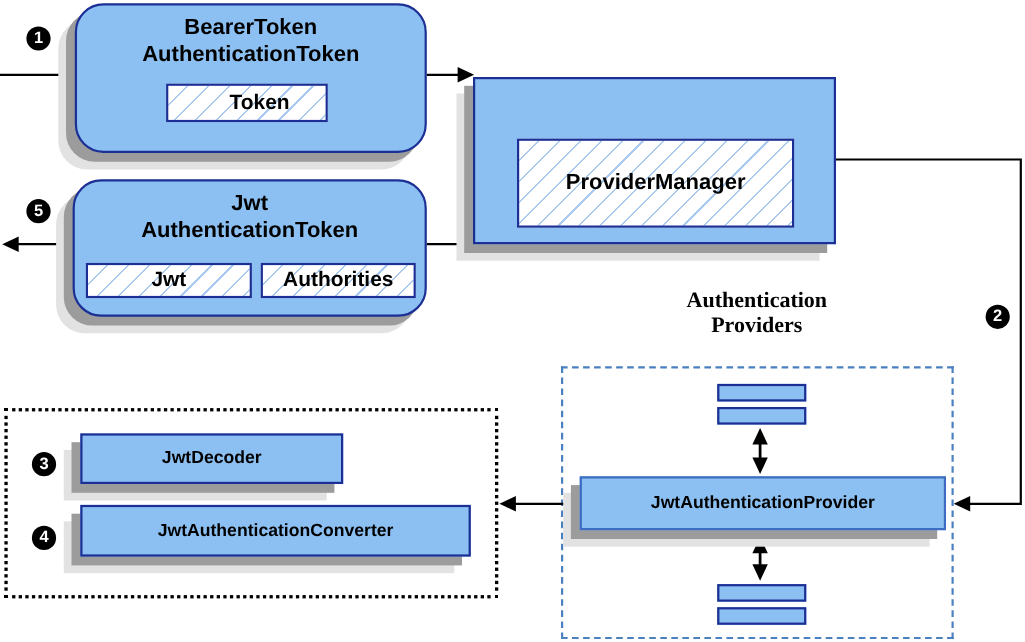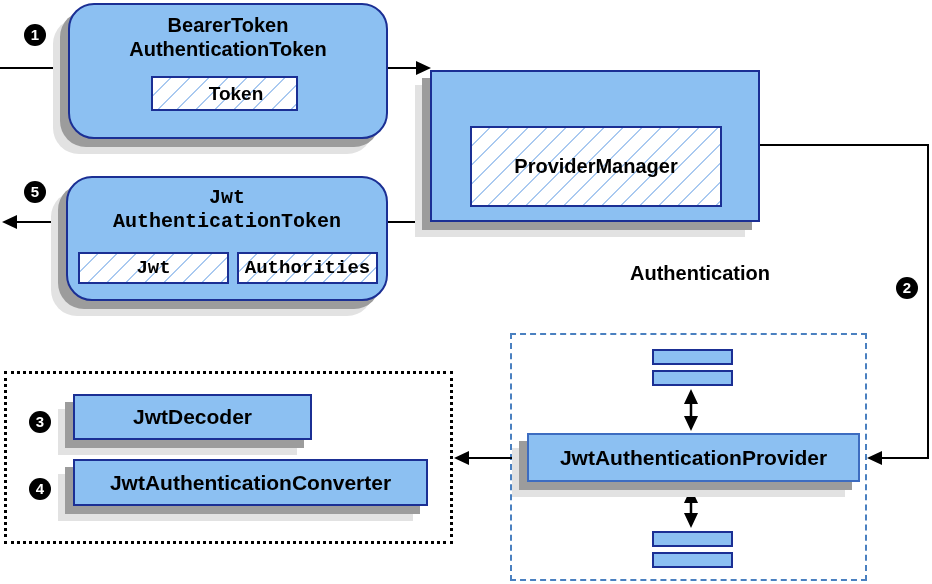--- a/index.html
+++ b/index.html
@@ -43,21 +43,21 @@
     background:#8cc0f2;border:2px solid #1b2f94;z-index:2;
   }
   .badge{
     position:absolute;width:22px;height:22px;border-radius:50%;
     background:#000;color:#fff;font-size:15px;line-height:22px;
     text-align:center;z-index:4;
   }
   .node{z-index:2;}
   .label-block{position:absolute;text-align:center;font-size:20px;line-height:23px;z-index:2;}
   #arrows{position:absolute;left:0;top:0;z-index:1;pointer-events:none;}
-  .node-label{font-size:21px;}
+  .node-label{font-size:16px;}
 </style>
 </head>
 <body>
 
 <div id="stage">
 
   <svg id="arrows" width="932" height="584" viewBox="0 0 932 584">
 
     <line x1="0" y1="68" x2="67" y2="68" stroke="#000" stroke-width="2"></line>
 
@@ -95,31 +95,32 @@
       <div>BearerToken</div>
       <div>AuthenticationToken</div>
     </div>
     <div class="chip hatch center" style="left:81px;top:71px;width:147px;height:35px;padding-left:23px;">Token</div>
   </div>
 
   <div class="box blue node" style="left:430px;top:70px;width:330px;height:152px;">
     <div class="chip hatch center" style="left:38px;top:54px;width:252px;height:81px;font-size:20px;">ProviderManager</div>
   </div>
 
-  <div class="box blue rounded node" style="left:66px;top:176px;width:322px;height:125px;font-family:Liberation Mono, monospace;">
+  <div class="box blue rounded node" style="left:66px;top:163px;width:322px;height:125px;">
     <div class="title">
       <div>Jwt</div>
       <div>AuthenticationToken</div>
     </div>
     <div class="chip hatch center" style="left:10px;top:74px;width:151px;height:32px;">Jwt</div>
     <div class="chip hatch center" style="left:169px;top:74px;width:141px;height:32px;">Authorities</div>
   </div>
 
-  <div class="label-block" style="left:600px;top:262px;width:200px;">
+  <div class="label-block" style="left:588px;top:262px;width:200px;font-family:Liberation Serif, serif;">
     <div>Authentication</div>
+    <div>Providers</div>
   </div>
 
   <div class="group-dashed hatch-lg" style="left:510px;top:333px;width:357px;height:248px;"></div>
 
   <div class="bar" style="left:652px;top:349px;"></div>
   <div class="bar" style="left:652px;top:370px;"></div>
   <div class="bar" style="left:652px;top:531px;"></div>
   <div class="bar" style="left:652px;top:552px;"></div>
 
   <div class="box blue node center node-label" style="left:527px;top:433px;width:333px;height:49px;border-color:#3d6cc0;">JwtAuthenticationProvider</div>

